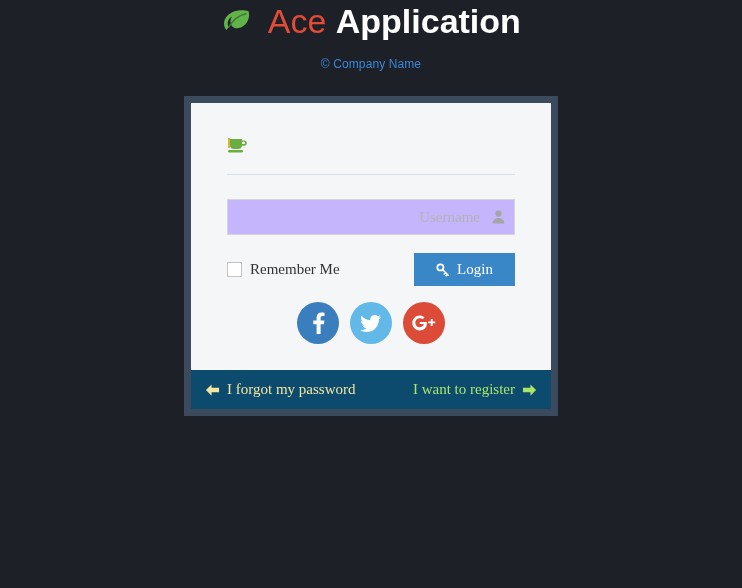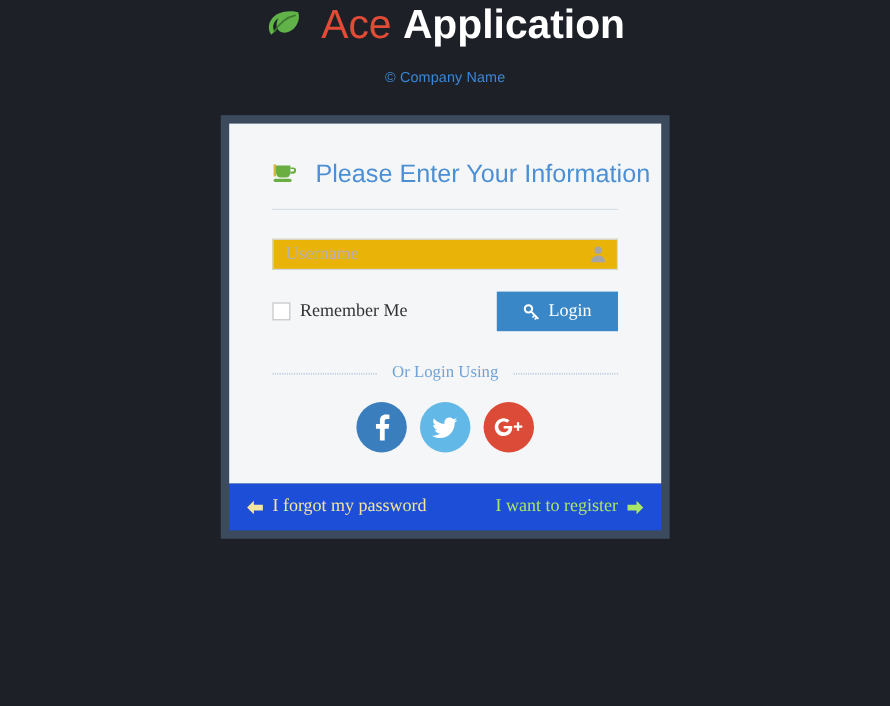--- a/index.html
+++ b/index.html
@@ -83,29 +83,30 @@
   }
 
   
   .field {
     position: relative;
     margin-bottom: 12px;
   }
   .field input {
     width: 100%;
     box-sizing: border-box;
-    height: 26px;
+    height: 36px;
     padding: 6px 34px 6px 10px;
     border: 1px solid #d5d5d5;
-    background: #eab308;
+    background: #c4b5fd;
     border-radius: 0;
     font-family: "Liberation Serif", serif;
     font-size: 15px;
     color: #555;
     outline: none;
+    text-align: right;
   }
   .field input::placeholder {
     color: #b3b3b3;
     opacity: 1;
   }
   .field-icon {
     position: absolute;
     right: 9px;
     top: 50%;
     transform: translateY(-50%);
@@ -191,21 +192,21 @@
     display: flex;
     align-items: center;
     justify-content: center;
     cursor: pointer;
     border: 0;
     padding: 0;
   }
 
   
   .card-footer {
-    background: #1d4ed8;
+    background: #0c4a6e;
     padding: 11px 14px;
     display: flex;
     align-items: center;
     justify-content: space-between;
     box-sizing: border-box;
   }
   .footer-link {
     font-family: "Liberation Serif", serif;
     font-size: 15px;
     text-decoration: none;
@@ -240,21 +241,20 @@
     <div class="card-body">
       <h2 class="card-title">
         <span class="cup-icon">
           <svg width="22" height="20" viewBox="0 0 22 20" aria-hidden="true">
             <rect x="1" y="2" width="2" height="10" fill="#d9b23c"></rect>
             <path d="M3 3h12v6a4 4 0 0 1-4 4H7a4 4 0 0 1-4-4V3z" fill="#6aae42"></path>
             <path d="M15 4.5h2.2a2.6 2.6 0 0 1 0 5.2H15V8h2a1.1 1.1 0 0 0 0-2.2h-2V4.5z" fill="#6aae42"></path>
             <rect x="1" y="14" width="15" height="2.6" rx="1.3" fill="#6aae42"></rect>
           </svg>
         </span>
-        <span>Please Enter Your Information</span>
       </h2>
       <hr class="title-rule">
 
       <div class="field">
         <input type="text" placeholder="Username" value="" style="">
         <span class="field-icon">
           <svg width="15" height="15" viewBox="0 0 16 16" aria-hidden="true">
             <circle cx="8" cy="4.3" r="3.3" fill="#a5a5a5"></circle>
             <path d="M1.8 15c0-3.6 2.8-6 6.2-6s6.2 2.4 6.2 6H1.8z" fill="#a5a5a5"></path>
           </svg>
@@ -272,25 +272,20 @@
           <span style="line-height:0">
             <svg width="14" height="14" viewBox="0 0 16 16" aria-hidden="true">
               <circle cx="5" cy="5" r="3.5" fill="none" stroke="#ffffff" stroke-width="2"></circle>
               <path d="M7.4 7.4L14 14M11 11l-1.6 1.6M13 13l-1.4 1.4" stroke="#ffffff" stroke-width="1.8" fill="none" stroke-linecap="round"></path>
             </svg>
           </span>
           <span>Login</span>
         </button>
       </div>
 
-      <div class="or-divider">
-        <span class="dots"></span>
-        <span class="or-text">Or Login Using</span>
-        <span class="dots"></span>
-      </div>
 
       <div class="social-row">
         <button class="social-btn" style="background:#3b7ebd">
           <span style="line-height:0">
             <svg width="24" height="24" viewBox="0 0 24 24" aria-hidden="true">
               <path d="M14.6 23V13.2h3.3l.5-3.8h-3.8V7c0-1.1.3-1.9 1.9-1.9h2V1.7c-.4 0-1.6-.2-3-.2-2.9 0-4.9 1.8-4.9 5.1v2.8H7.3v3.8h3.3V23h4z" fill="#ffffff"></path>
             </svg>
           </span>
         </button>
         <button class="social-btn" style="background:#62b8e6">

